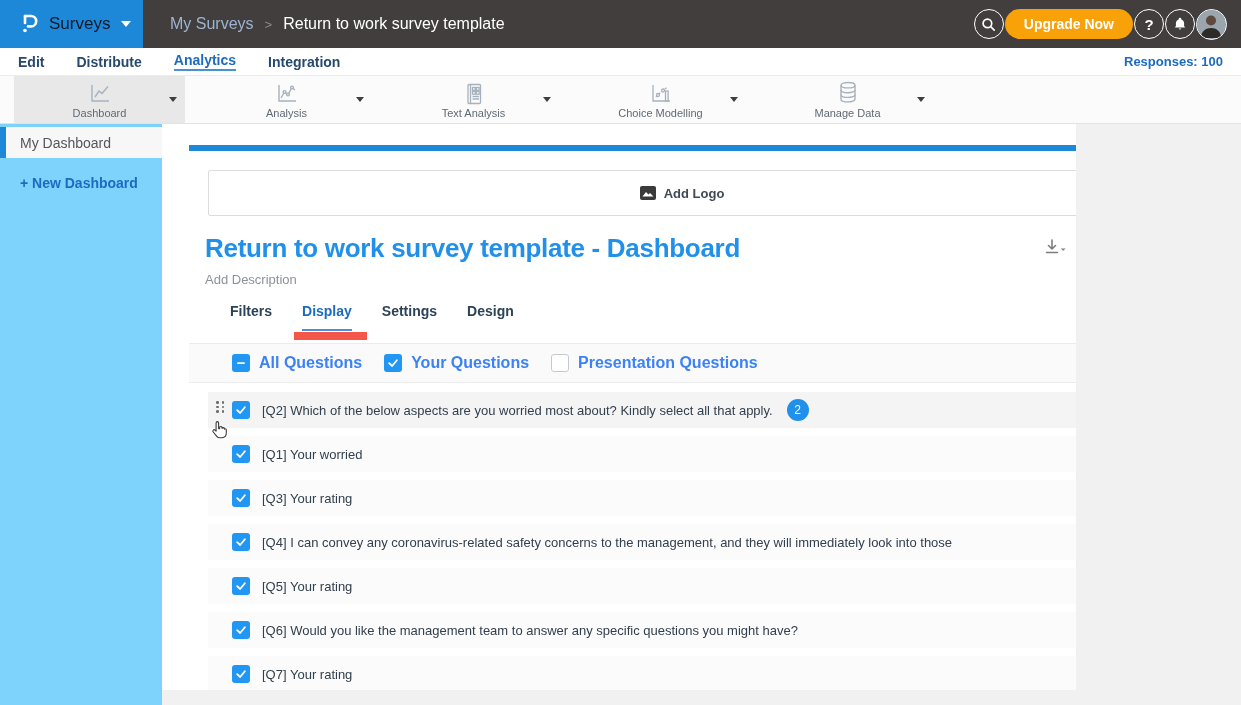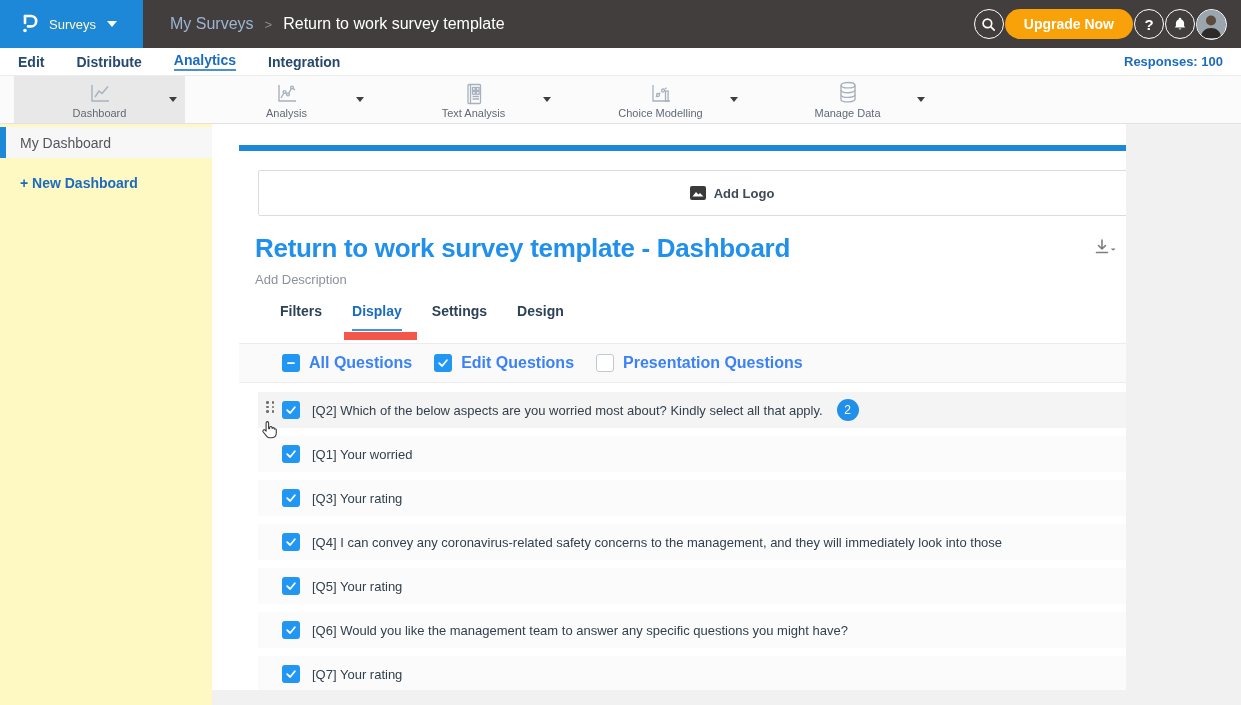--- a/index.html
+++ b/index.html
@@ -1,21 +1,21 @@
 <!DOCTYPE html>
 <html><head>
 <meta charset="utf-8">
 <style>
   * { margin:0; padding:0; box-sizing:border-box; }
   html,body { width:1241px; height:705px; font-family:"Liberation Sans", sans-serif; background:#f1f1f1; overflow:hidden; }
 
   
   .header { height:48px; background:#423e3e; display:flex; align-items:center; }
   .logo-block { width:143px; height:48px; background:#1e88d8; display:flex; align-items:center; padding-left:18px; gap:9px; cursor:pointer; }
-  .logo-block .app-label { color:#fef9c3; font-size:13px; }
+  .logo-block .app-label { color:#0f172a; font-size:17px; }
   .caret-down-w { width:0; height:0; border-left:5px solid transparent; border-right:5px solid transparent; border-top:6px solid #fff; margin-left:2px; }
   .breadcrumb { display:flex; align-items:center; gap:11px; margin-left:27px; font-size:16px; }
   .crumb-parent { color:#9db4d0; cursor:pointer; }
   .crumb-sep { color:#8f8b8b; font-size:13px; }
   .crumb-current { color:#ffffff; }
   .header-right { margin-left:auto; display:flex; align-items:center; gap:1px; margin-right:14px; }
   .hicon { width:30px; height:30px; border-radius:50%; border:1.6px solid #fff; display:flex; align-items:center; justify-content:center; color:#fff; font-size:15px; font-weight:bold; cursor:pointer; }
   .upgrade-btn { height:30px; border-radius:15px; background:#f9a109; color:#fff; font-size:14px; font-weight:bold; border:none; padding:0 19px; cursor:pointer; }
   .avatar { width:31px; height:31px; border-radius:50%; border:1.6px solid #fff; overflow:hidden; background:#8a97a3; cursor:pointer; }
 
@@ -28,21 +28,21 @@
   
   .toolbar { height:48px; background:#fbfbfb; border-bottom:1px solid #e2e2e2; display:flex; align-items:stretch; padding-left:14px;gap:16px; }
   .tool-group { width:171px; display:flex; flex-direction:column; align-items:center; justify-content:center; position:relative; cursor:pointer; }
   .tool-group.active { background:#e8e8e8; }
   .tool-group .ticon { height:24px; display:flex; align-items:flex-end; justify-content:center; }
   .tool-group .tlabel { font-size:11px; color:#5f6a76; margin-top:2px; }
   .caret-down-g { position:absolute; right:8px; top:21px; width:0; height:0; border-left:4.5px solid transparent; border-right:4.5px solid transparent; border-top:5.5px solid #3f3f3f; }
 
   
   .body { display:flex; height:581px; background:#f1f1f1; }
-  .sidebar { width:212px; background:#fef9c3; padding-top:3px; }
+  .sidebar { width:162px; background:#7dd3fc; padding-top:3px; }
   .side-item { height:31px; background:#f7f7f7; border-left:6px solid #1e88d8; display:flex; align-items:center; padding-left:14px; font-size:14px; color:#54565b; cursor:pointer; }
   .side-new { margin:17px 0 0 20px; font-size:14px; font-weight:bold; color:#1c6bbf; cursor:pointer; }
   .main { width:914px; height:566px; background:#fff; position:relative; overflow:hidden; }
 
   .blue-bar { margin:21px 0 0 27px; width:986px; height:6px; background:#1e88d8; }
   .logo-drop { margin:19px 0 0 46px; width:948px; height:46px; border:1px solid #dcdcdc; border-radius:2px; display:flex; align-items:center; justify-content:center; gap:8px; cursor:pointer; }
   .logo-drop .add-logo-label { font-size:13px; font-weight:bold; color:#3f4a56; }
 
   .title-row { margin:13px 0 0 43px; width:957px; display:flex; align-items:center; justify-content:space-between; height:38px; }
   .dash-title { font-size:26px; font-weight:bold; color:#2090ea; letter-spacing:-0.3px; cursor:text; }
@@ -263,21 +263,21 @@
         </span>
         <span class="filter-label">All Questions</span>
       </span>
       <span class="filter-item">
         <span class="cb" data-state="checked">
           <svg class="check" width="12" height="12" viewBox="0 0 14 14">
               <path d="M2.5 7.2 L6 10.5 L11.5 3.8" stroke="#fff" stroke-width="2.1" fill="none" stroke-linecap="round" stroke-linejoin="round"></path>
             </svg>
 
         </span>
-        <span class="filter-label">Edit Questions</span>
+        <span class="filter-label">Your Questions</span>
       </span>
       <span class="filter-item">
         <span class="cb" data-state="unchecked">
           
           
         </span>
         <span class="filter-label">Presentation Questions</span>
       </span>
       <span class="reset-btn">
         <svg width="18" height="18" viewBox="0 0 18 18" fill="none" stroke="#8f8f8f" stroke-width="1.6">

